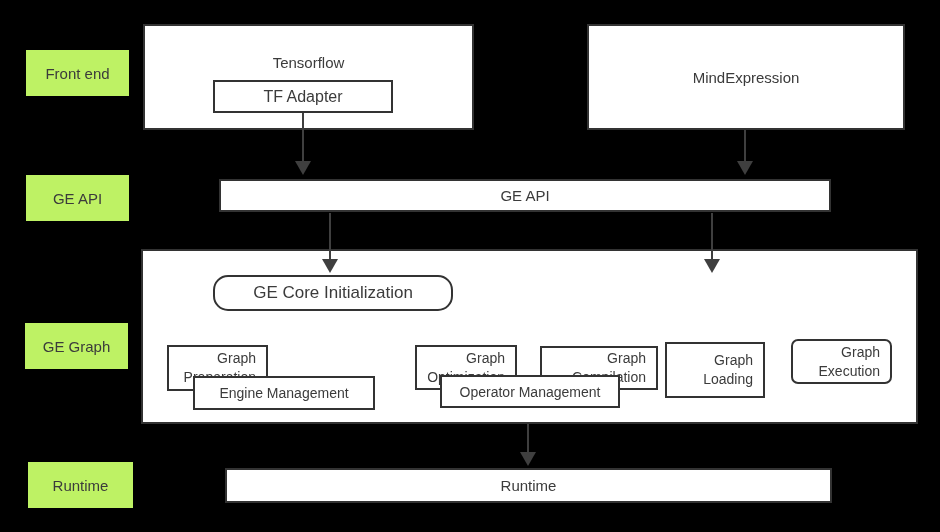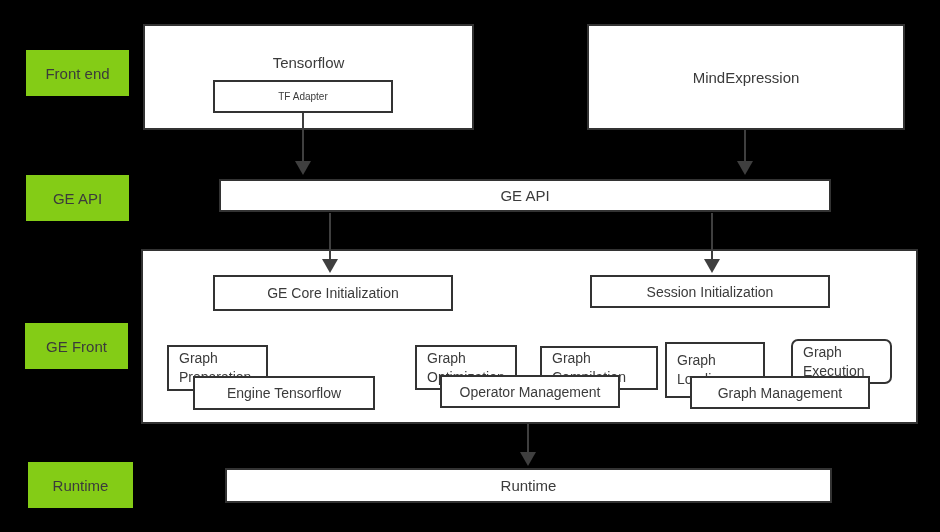--- a/index.html
+++ b/index.html
@@ -2,35 +2,35 @@
 <html><head>
 <meta charset="utf-8">
 <style>
   html,body{margin:0;padding:0;background:#000;}
   .stage{
     position:relative;width:940px;height:532px;background:#000000;
     font-family:"Liberation Sans","DejaVu Sans",sans-serif;
     color:#3b3b3b;overflow:hidden;
   }
   .row-label{
-    position:absolute;background:#84cc16;
+    position:absolute;background:#bef264;
     display:flex;align-items:center;justify-content:center;
     font-size:15px;
   }
   .box{
     position:absolute;background:#ffffff;border:2px solid #333333;
     box-sizing:border-box;
   }
   .center{
-    display:flex;align-items:center;justify-content:center;text-align:left;
+    display:flex;align-items:center;justify-content:center;text-align:right;
   }
   .bar{font-size:15px;}
   .module{font-size:14px;line-height:1.35;padding:10px;margin-top:24px;}
   .mgmt{font-size:14px;}
-  .init{font-size:14px;}
+  .init{font-size:17px;border-radius:15px;}
   .tf-title{
     position:absolute;left:0;right:0;top:28px;text-align:center;font-size:15px;
   }
   .arrow{
     position:absolute;width:16px;z-index:5;
     display:flex;flex-direction:column;align-items:center;
   }
   .arrow-line{width:2px;flex:1;background:#3f3f3f;}
   .arrow-head{
     width:0;height:0;flex:0 0 auto;
@@ -38,46 +38,44 @@
     border-top:14px solid #3f3f3f;
   }
 </style>
 </head>
 <body>
 
 <div class="stage">
 
   <div class="row-label" style="left:26px;top:50px;width:103px;height:46px;">Front end</div>
   <div class="row-label" style="left:26px;top:175px;width:103px;height:46px;">GE API</div>
-  <div class="row-label" style="left:25px;top:323px;width:103px;height:46px;">GE Front</div>
+  <div class="row-label" style="left:25px;top:323px;width:103px;height:46px;">GE Graph</div>
   <div class="row-label" style="left:28px;top:462px;width:105px;height:46px;">Runtime</div>
 
   <div class="box" style="left:143px;top:24px;width:331px;height:106px;">
     <div class="tf-title">Tensorflow</div>
-    <div class="box center" style="left:68px;top:54px;width:180px;height:33px;font-size:10px;">TF Adapter</div>
+    <div class="box center" style="left:68px;top:54px;width:180px;height:33px;font-size:16px;">TF Adapter</div>
   </div>
 
   <div class="box center" style="left:587px;top:24px;width:318px;height:106px;font-size:15px;">MindExpression</div>
 
   <div class="box center bar" style="left:219px;top:179px;width:612px;height:33px;">GE API</div>
 
   <div class="box" style="left:141px;top:249px;width:777px;height:175px;">
 
     <div class="box center init" style="left:70px;top:24px;width:240px;height:36px;">GE Core Initialization</div>
-    <div class="box center init" style="left:447px;top:24px;width:240px;height:33px;">Session Initialization</div>
 
     <div class="box center module" style="left:24px;top:70px;width:101px;height:46px;">Graph Preparation</div>
     <div class="box center module" style="left:272px;top:70px;width:102px;height:45px;">Graph Optimization</div>
     <div class="box center module" style="left:397px;top:71px;width:118px;height:44px;">Graph Compilation</div>
     <div class="box center module" style="left:522px;top:67px;width:100px;height:56px;">Graph Loading</div>
     <div class="box center module" style="left:648px;top:64px;width:101px;height:45px;border-radius:7px;">Graph Execution</div>
 
-    <div class="box center mgmt" style="left:50px;top:125px;width:182px;height:34px;">Engine Tensorflow</div>
+    <div class="box center mgmt" style="left:50px;top:125px;width:182px;height:34px;">Engine Management</div>
     <div class="box center mgmt" style="left:297px;top:124px;width:180px;height:33px;">Operator Management</div>
-    <div class="box center mgmt" style="left:547px;top:125px;width:180px;height:33px;">Graph Management</div>
   </div>
 
   <div class="box center bar" style="left:225px;top:468px;width:607px;height:35px;">Runtime</div>
 
   <div class="arrow" style="left:295px;top:113px;height:62px;">
     <div class="arrow-line"></div>
     <div class="arrow-head"></div>
   </div>
   <div class="arrow" style="left:737px;top:130px;height:45px;">
     <div class="arrow-line"></div>

